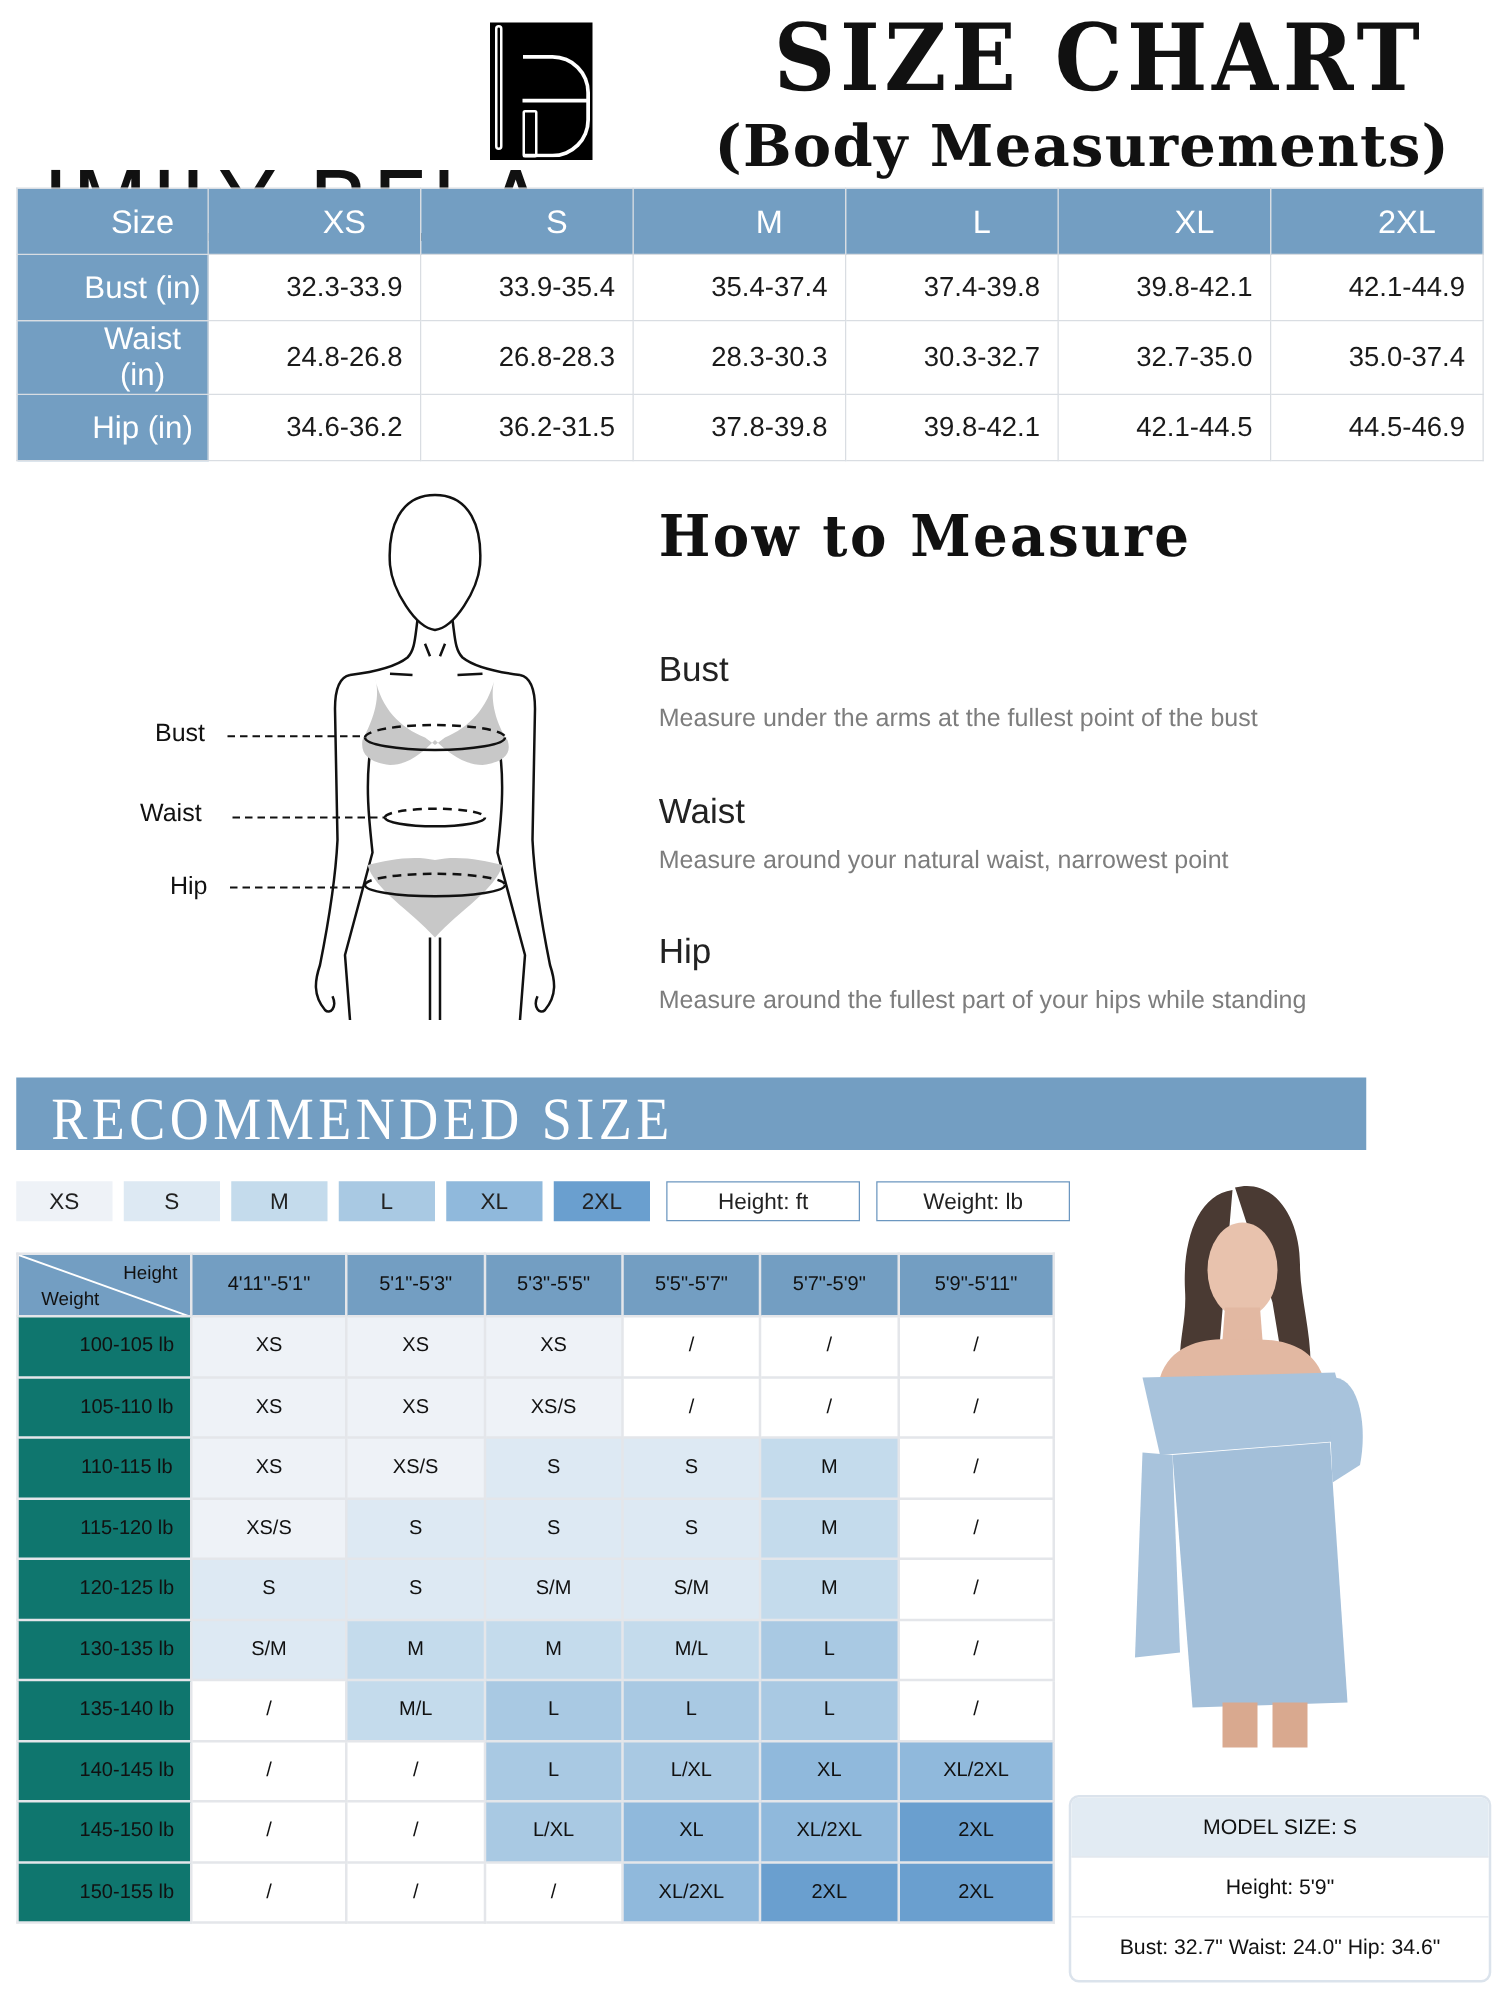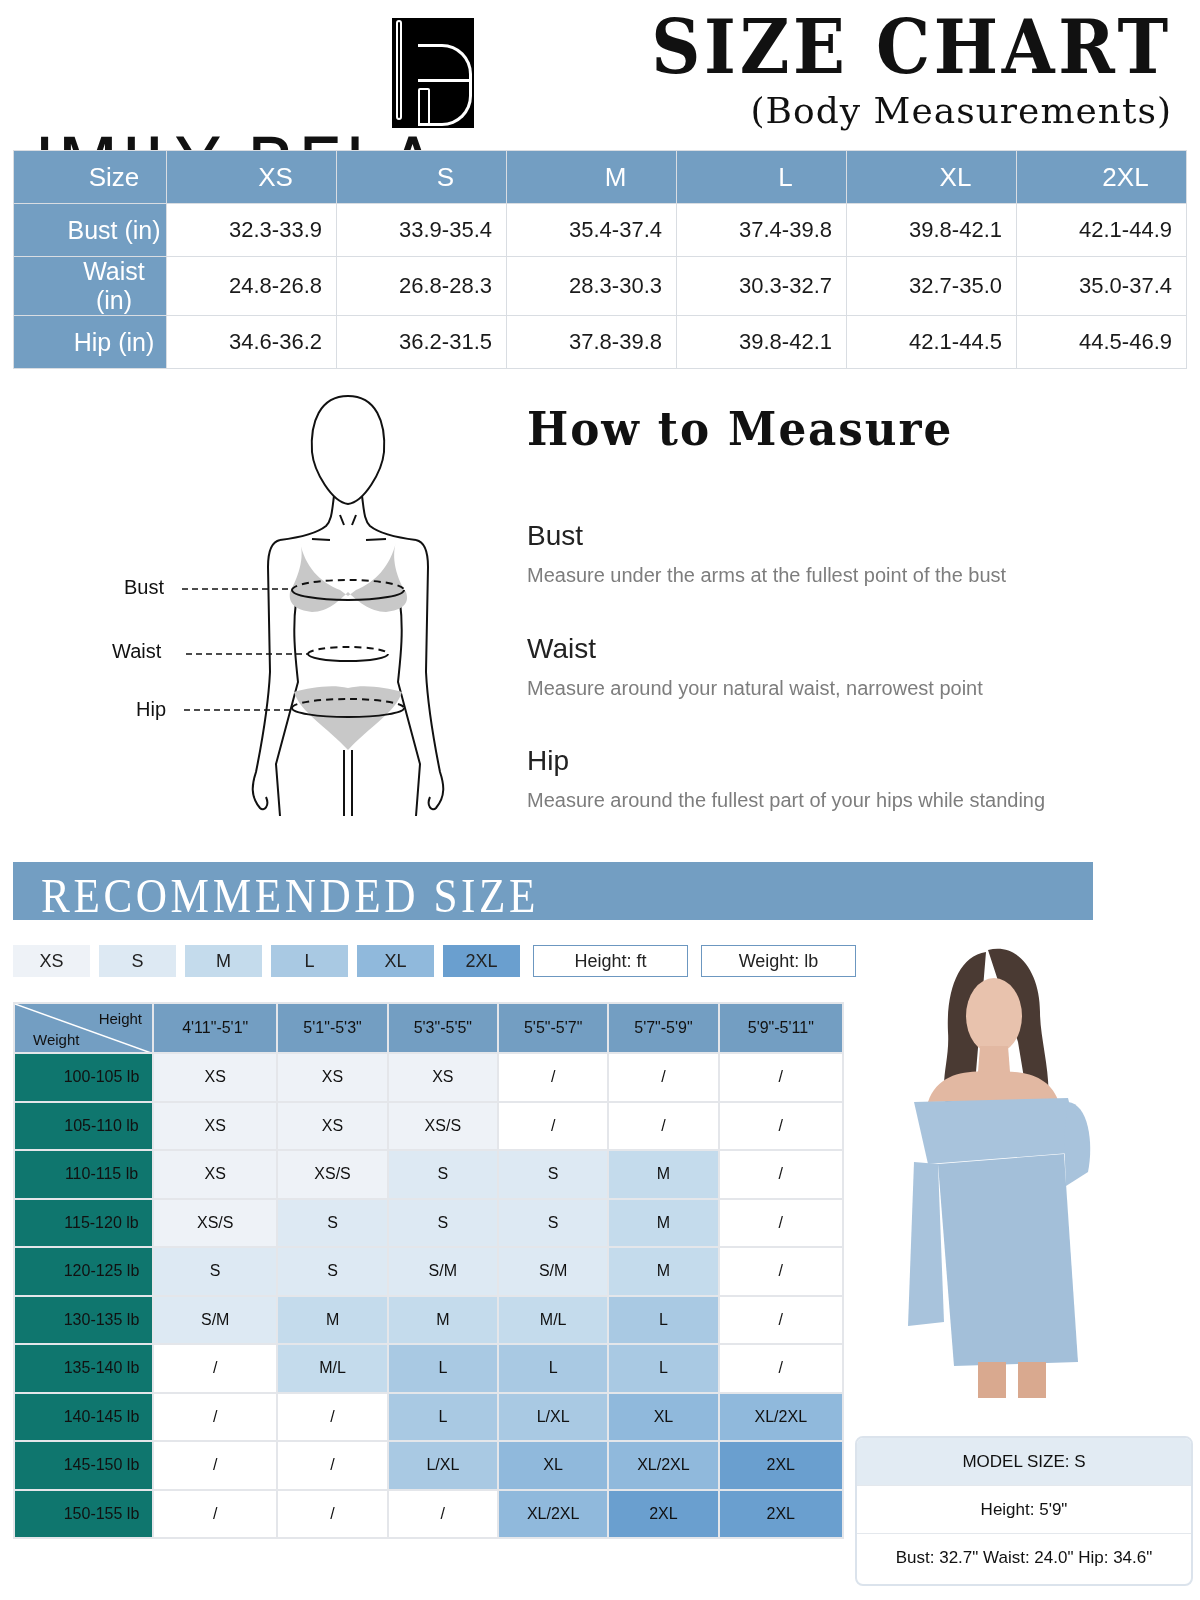--- a/index.html
+++ b/index.html
@@ -7,23 +7,23 @@
   body { font-family: "Liberation Sans", "DejaVu Sans", sans-serif; color: #111; position: relative; }
 
   
   .logo { position: absolute; left: 14px; top: 18px; display: flex; align-items: flex-end; flex-direction: column; }
   .logo-mark { width: 82px; height: 110px; background: #000; position: relative; }
   .logo-mark .bar { position: absolute; left: 4px; top: 2px; width: 6px; height: 100px; border: 2px solid #fff; border-radius: 3px; }
   .logo-mark .b { position: absolute; left: 26px; top: 26px; width: 54px; height: 82px; border: 3px solid #fff; border-left: none; border-radius: 0 30px 30px 0; }
   .logo-mark .b2 { position: absolute; left: 26px; top: 26px; width: 52px; height: 38px; border-bottom: 3px solid #fff; }
   .logo-mark .stem { position: absolute; left: 26px; top: 70px; width: 12px; height: 38px; border: 2px solid #fff; border-radius: 2px; }
   .logo-text { font-family: "DejaVu Sans", sans-serif; font-size: 78px; letter-spacing: 2px; line-height: 1; margin-left: 20px; margin-bottom: -2px; font-weight: 400; transform: scaleX(0.92); transform-origin: left bottom; }
-  .title { position: absolute; right: 28px; top: 10px; text-align: right; }
+  .title { position: absolute; right: 40px; top: 10px; text-align: left; }
   .title h1 { font-family: "DejaVu Serif", serif; font-size: 74px; font-weight: 700; letter-spacing: 4px; line-height: 1; transform: scaleX(0.92); transform-origin: right; }
-  .title h2 { font-family: "DejaVu Serif", serif; font-size: 36px; font-weight: 400; margin-top: 6px; letter-spacing: 1px; }
+  .title h2 { font-family: "DejaVu Serif", serif; font-size: 46px; font-weight: 700; margin-top: 6px; letter-spacing: 1px; }
 
   
   .bm-table { position: absolute; left: 13px; top: 150px; width: 1174px; border-collapse: collapse; }
   .bm-table td, .bm-table th { border: 1px solid #d9dde2; text-align: center; font-size: 22px; font-weight: 400; height: 53px; padding-left: 48px; }
   .bm-table th { background: #739ec2; color: #fff; font-size: 26px; }
   .bm-table td.rowh { background: #739ec2; color: #fff; font-size: 25px; width: 153px; }
   .bm-table td { color: #1a1a1a; }
 
   
   .figure { position: absolute; left: 100px; top: 392px; width: 360px; height: 440px; }

